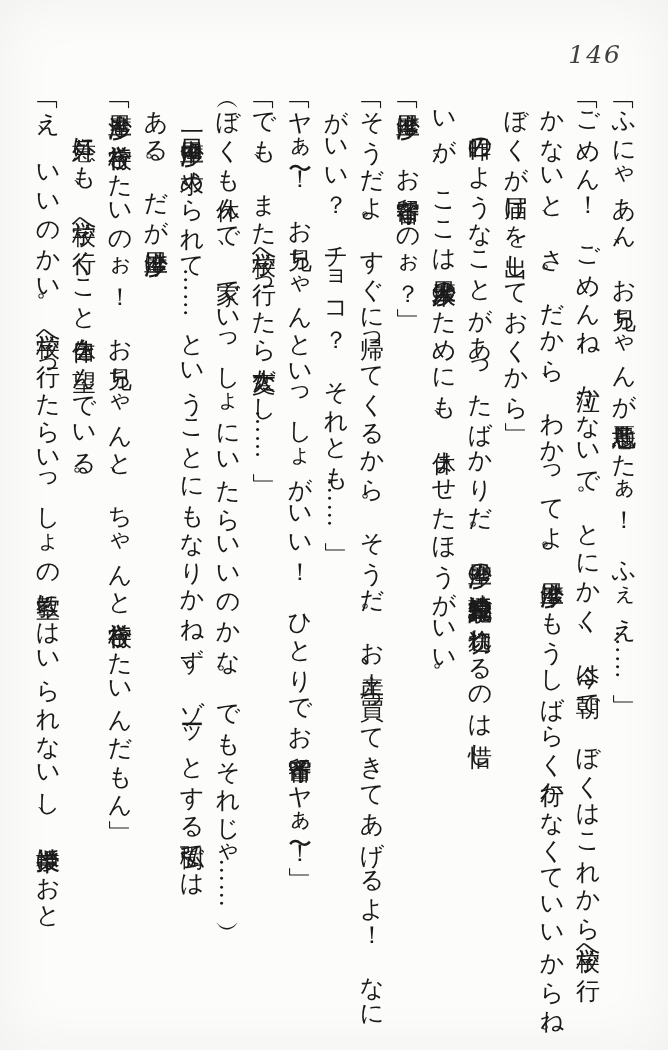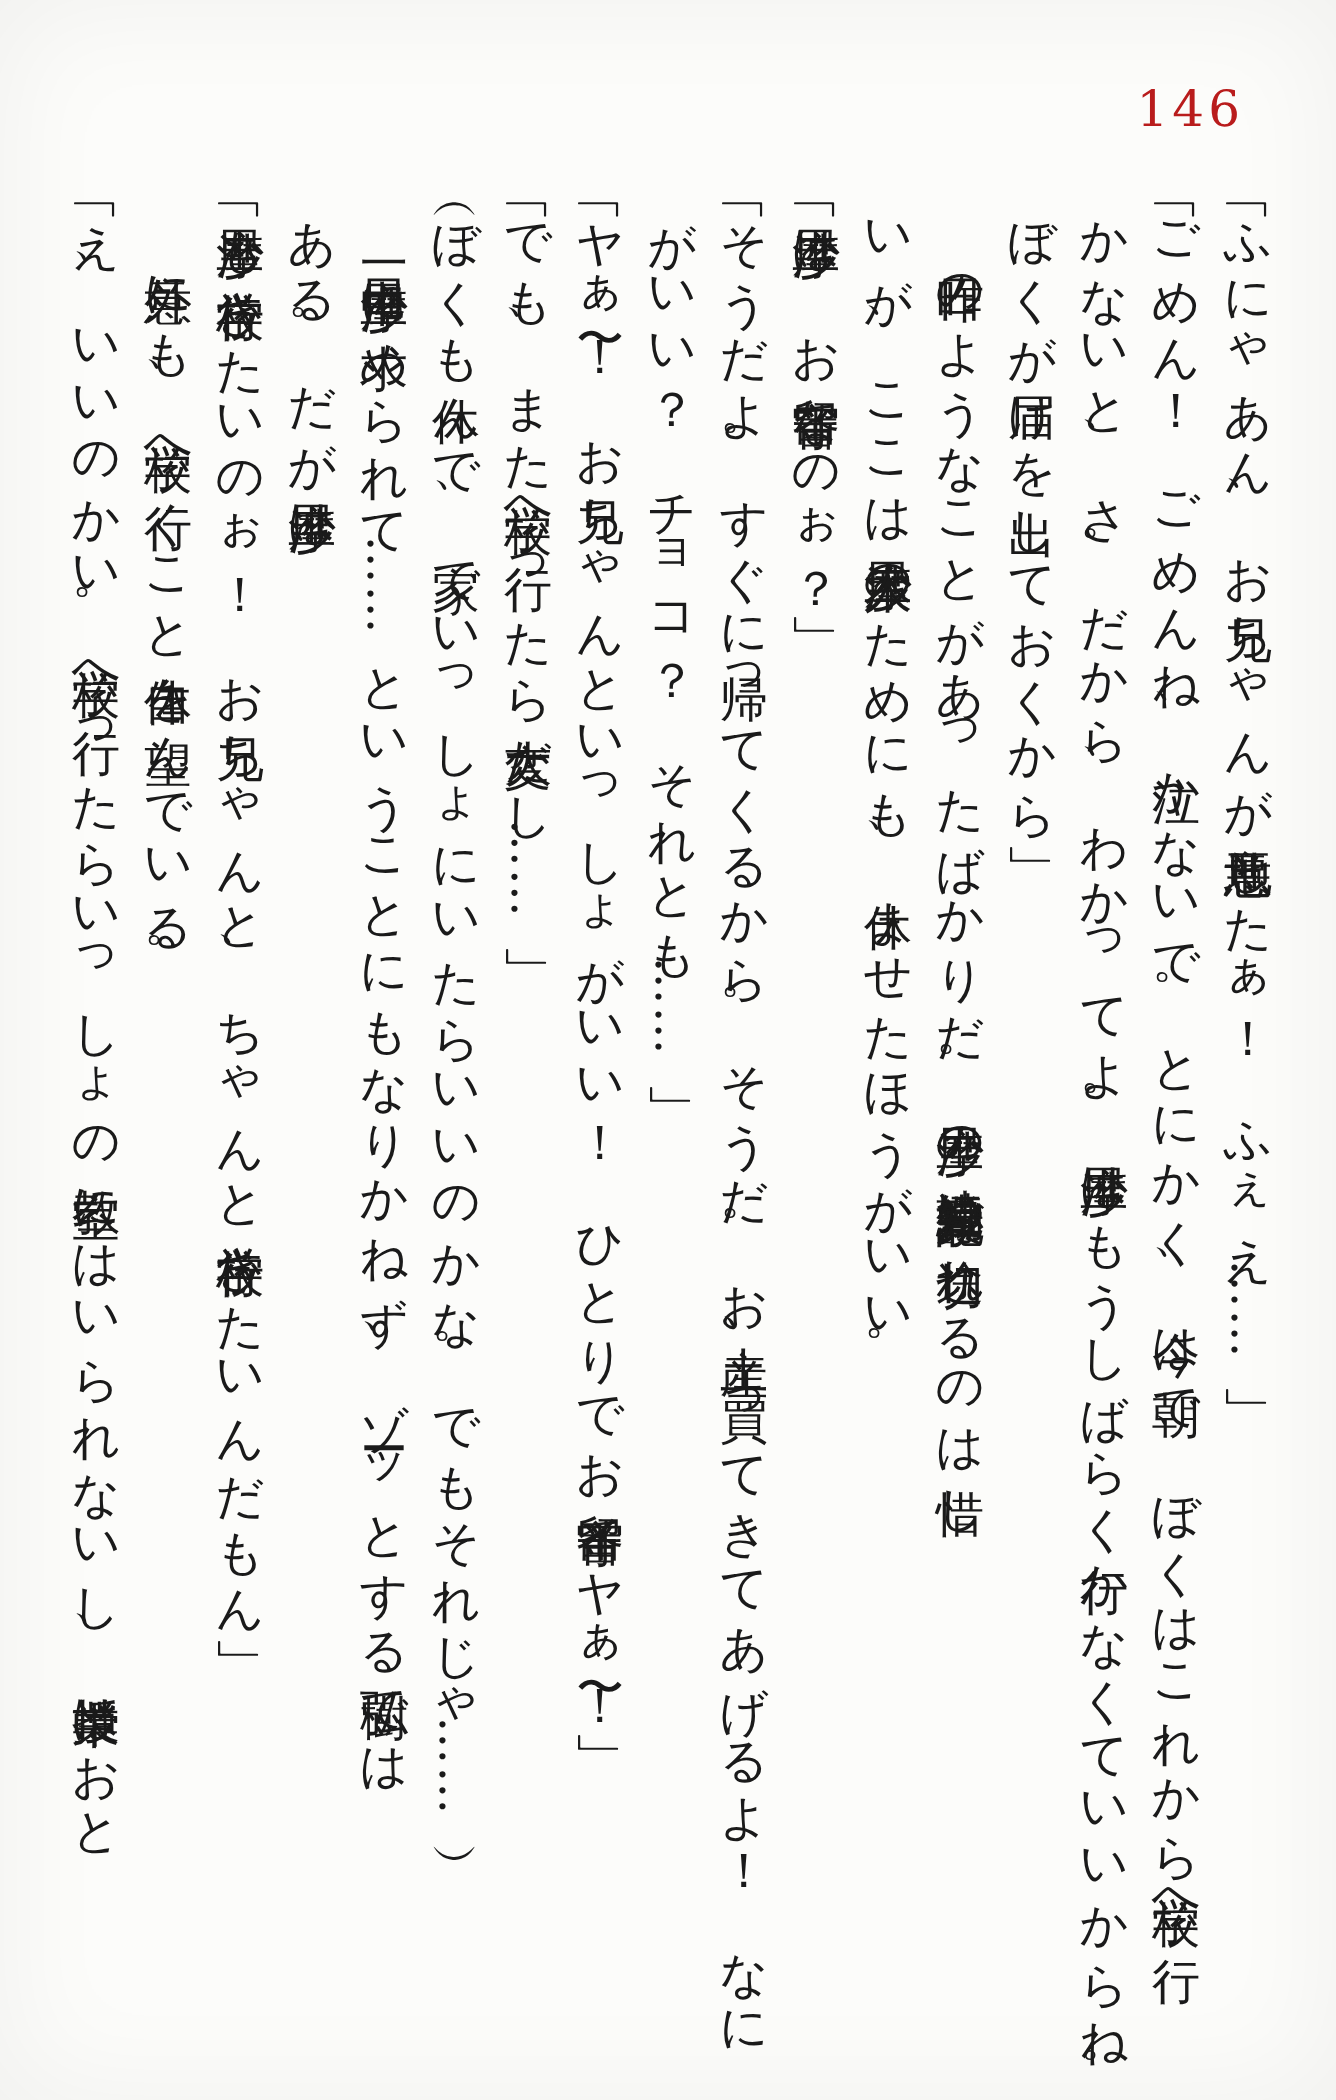--- a/index.html
+++ b/index.html
@@ -15,23 +15,24 @@
     height: 1050px;
     background: #fcfcfa;
     overflow: hidden;
     box-shadow: inset 0 0 60px rgba(0,0,0,0.05);
     font-family: "DejaVu Serif", "Liberation Serif", serif;
   }
   .page-number {
     position: absolute;
     top: 40px;
     right: 46px;
+    font-style: italic;
     font-size: 25px;
     letter-spacing: 2px;
-    color: #b91c1c;
+    color: #404040;
   }
   .text-block {
     position: absolute;
     top: 94px;
     right: 26px;
     height: 952px;
     writing-mode: vertical-rl;
     text-orientation: mixed;
     font-size: 24px;
     line-height: 36px;

